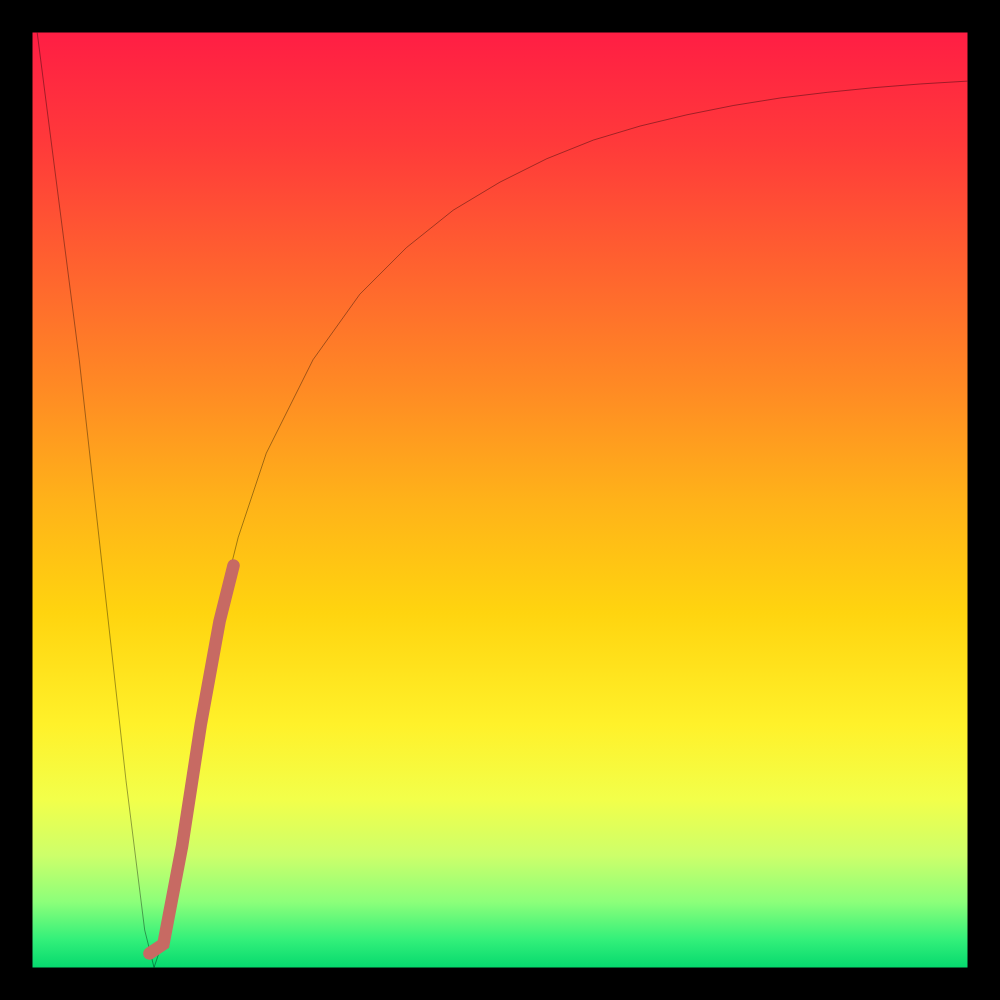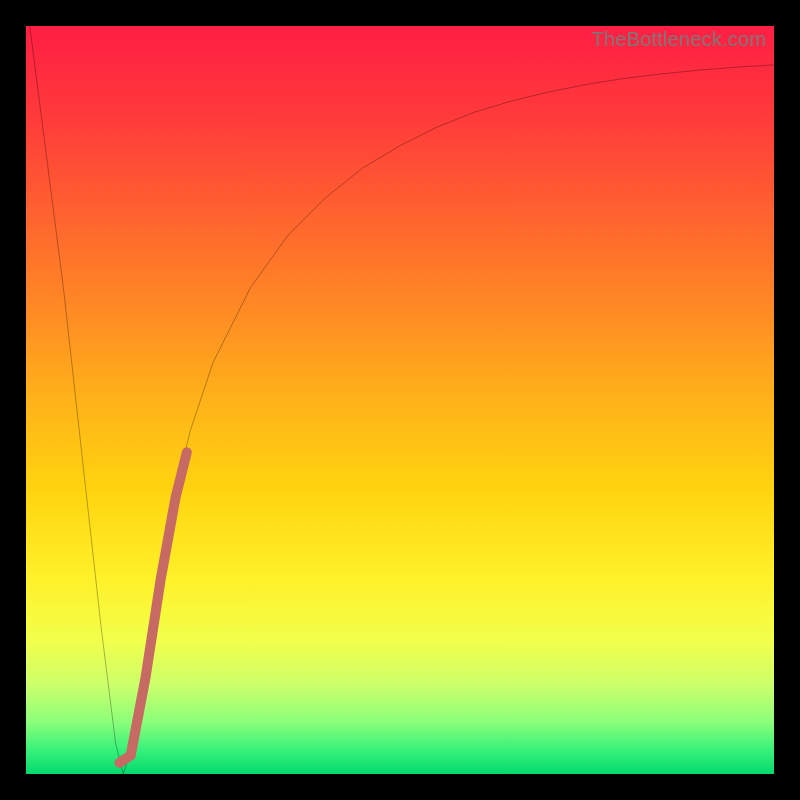--- a/index.html
+++ b/index.html
@@ -55,19 +55,18 @@
     width: 748px;
     height: 748px;
     overflow: visible;
   }
 </style>
 </head>
 <body>
 
 <div class="outer">
   <div class="plot">
-    <div class="watermark">TheBottleneck.com</div>
     <svg class="curve-layer" viewBox="0 0 100 100" preserveAspectRatio="none">
       <path fill="none" stroke="#000" stroke-width="0.3" vector-effect="non-scaling-stroke" d="M0.50 0.00 L5.00 35.00 L10.00 80.00 L12.00 96.00 L13.00 100.00 L14.00 97.00 L15.00 91.00 L16.00 84.00 L18.00 72.00 L20.00 62.00 L22.00 54.00 L25.00 45.00 L30.00 35.00 L35.00 28.00 L40.00 23.00 L45.00 19.00 L50.00 16.00 L55.00 13.50 L60.00 11.50 L65.00 10.00 L70.00 8.80 L75.00 7.80 L80.00 7.00 L85.00 6.40 L90.00 5.90 L95.00 5.50 L100.00 5.20"></path>
       <path fill="none" stroke="#c76a63" stroke-width="10" stroke-linecap="round" vector-effect="non-scaling-stroke" d="M12.50 98.50 L14.00 97.50 L16.00 87.00 L18.00 74.00 L20.00 63.00 L21.50 57.00"></path>
     </svg>
   </div>
 </div>
 
 </body></html>

